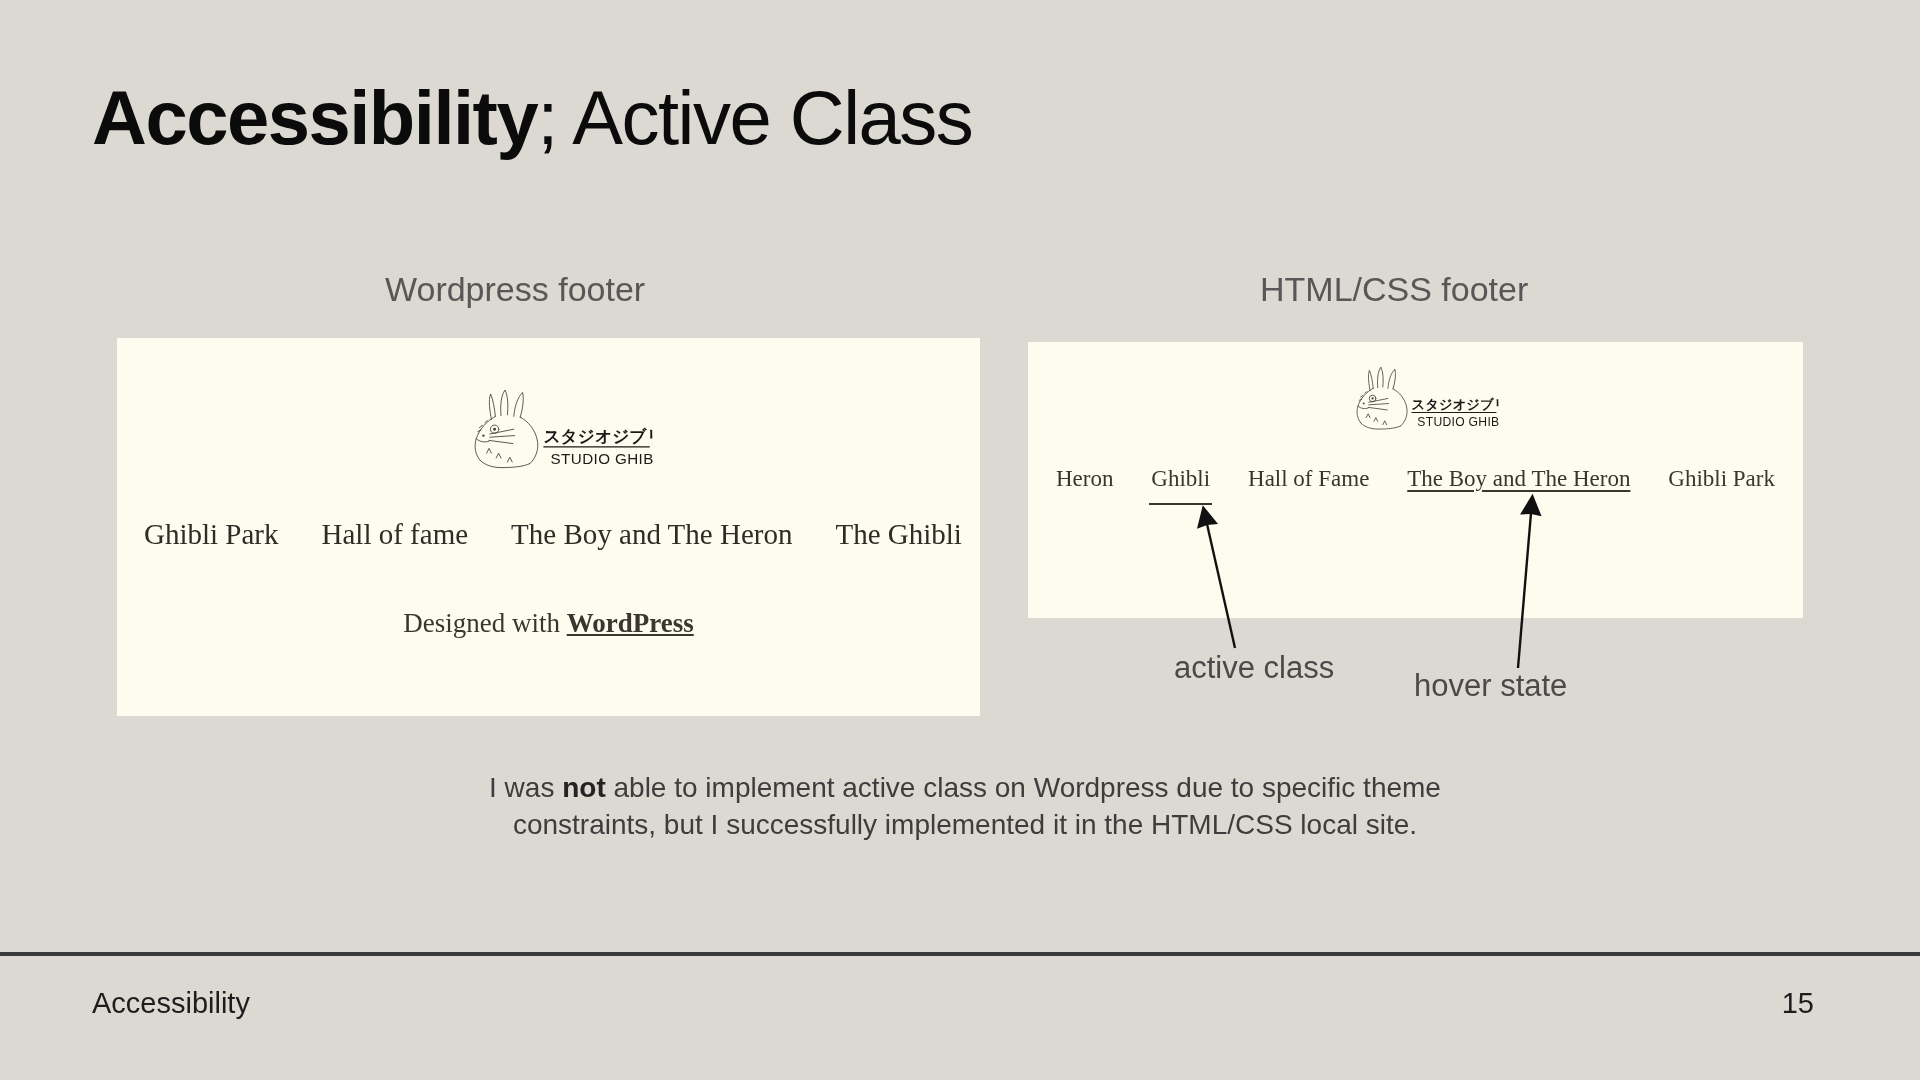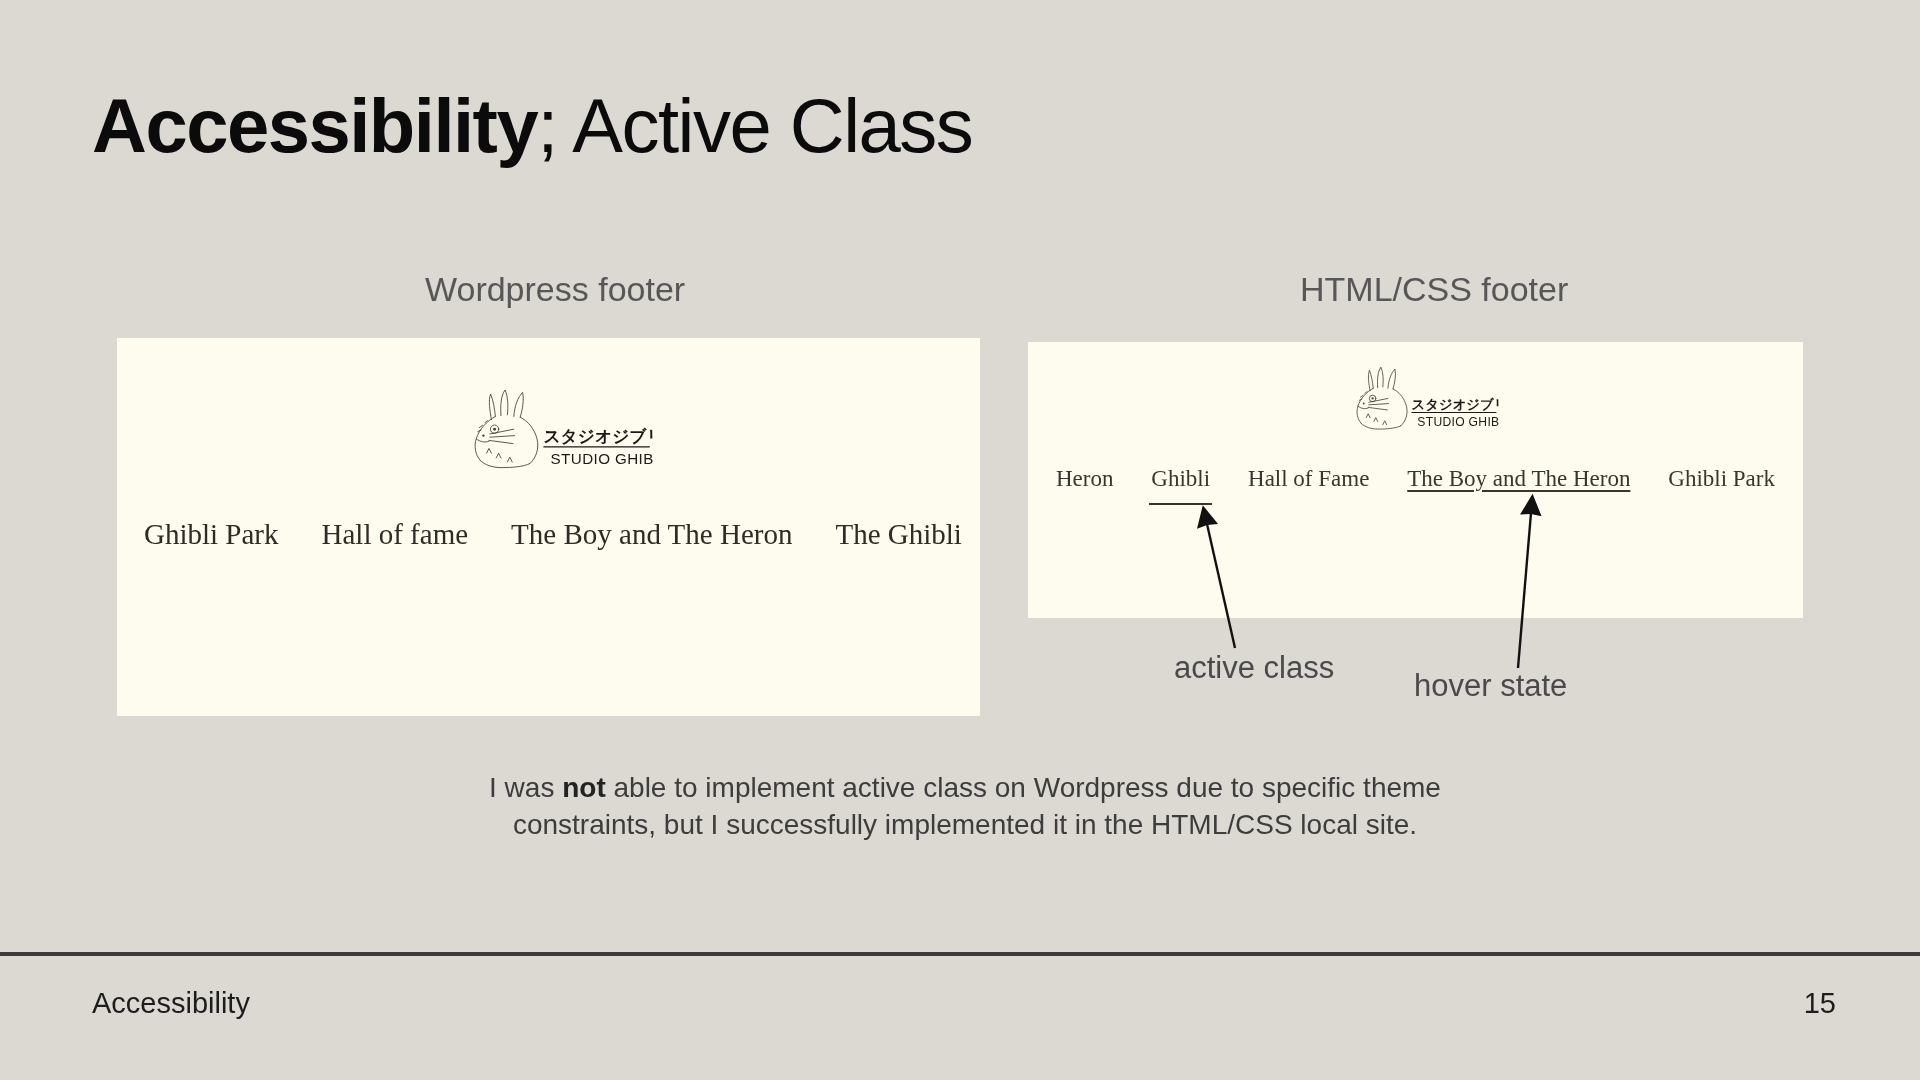--- a/index.html
+++ b/index.html
@@ -14,33 +14,31 @@
 
   
   #slide-title{
     position:absolute;
     left:92px; top:78px;
     font-size:76px;
     line-height:1.05;
     color:#0b0b0b;
     letter-spacing:-1.5px;
     white-space:nowrap;
-    margin-top:8px;
   }
   #slide-title .strong{ font-weight:bold; }
   #slide-title .light{ font-weight:400; }
 
   
   .col-heading{
     position:absolute;
     font-size:34px;
     color:#575757;
     font-weight:400;
     white-space:nowrap;
-    margin-left:40px;
   }
   #heading-wp{ left:385px; top:270px; }
   #heading-html{ left:1260px; top:270px; }
 
   
   .footer-card{
     position:absolute;
     background:#fdfcef;
   }
   #wp-card{ left:117px; top:338px; width:863px; height:378px; }
@@ -141,21 +139,21 @@
   }
   #bottom-left-label{
     position:absolute;
     left:92px; top:1003px;
     transform:translateY(-50%);
     font-size:29px;
     color:#1d1d1d;
   }
   #bottom-page-number{
     position:absolute;
-    right:84px; top:1003px;
+    right:106px; top:1003px;
     transform:translateY(-50%);
     font-size:29px;
     color:#1d1d1d;
   }
 </style>
 </head>
 <body>
 
 <h1 id="slide-title"><span class="strong">Accessibility</span><span class="light">; Active Class</span></h1>
 
@@ -204,20 +202,21 @@
     </svg>
   </div>
 
   <nav id="wp-nav">
     <a class="nav-link">Ghibli Park</a>
     <a class="nav-link">Hall of fame</a>
     <a class="nav-link">The Boy and The Heron</a>
     <a class="nav-link">The Ghibli</a>
   </nav>
 
+  <div id="wp-designed"><span>Designed with </span><a class="wp-link">WordPress</a></div>
 </div>
 
 <div class="footer-card" id="html-card">
 
   <div id="html-logo">
     <svg class="ghibli-logo" viewBox="0 0 260 105" width="166" height="67">
       <g fill="none" stroke="#4a4238" stroke-width="1.3" stroke-linecap="round" stroke-linejoin="round">
         <path d="M58 42 C56 30 54 18 57 10 C60 17 62 28 63 38"></path>
         <path d="M70 37 C69 24 70 12 75 5 C79 13 79 26 78 36"></path>
         <path d="M86 38 C87 25 91 14 97 8 C99 17 97 29 94 39"></path>

